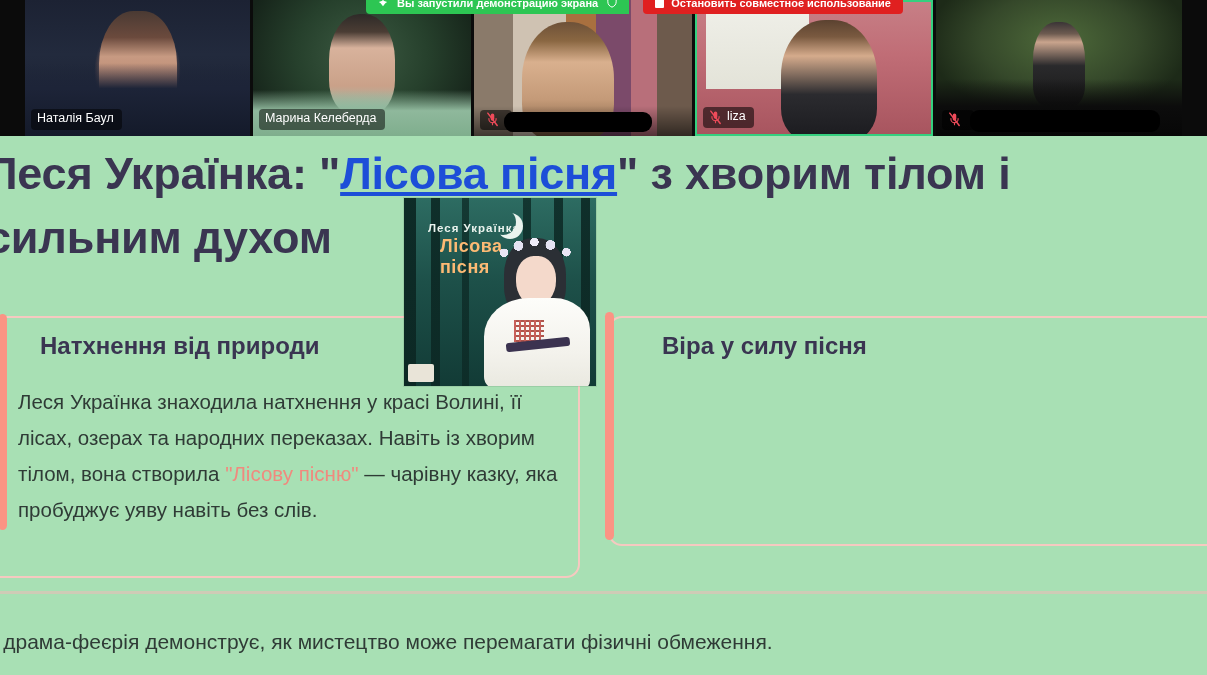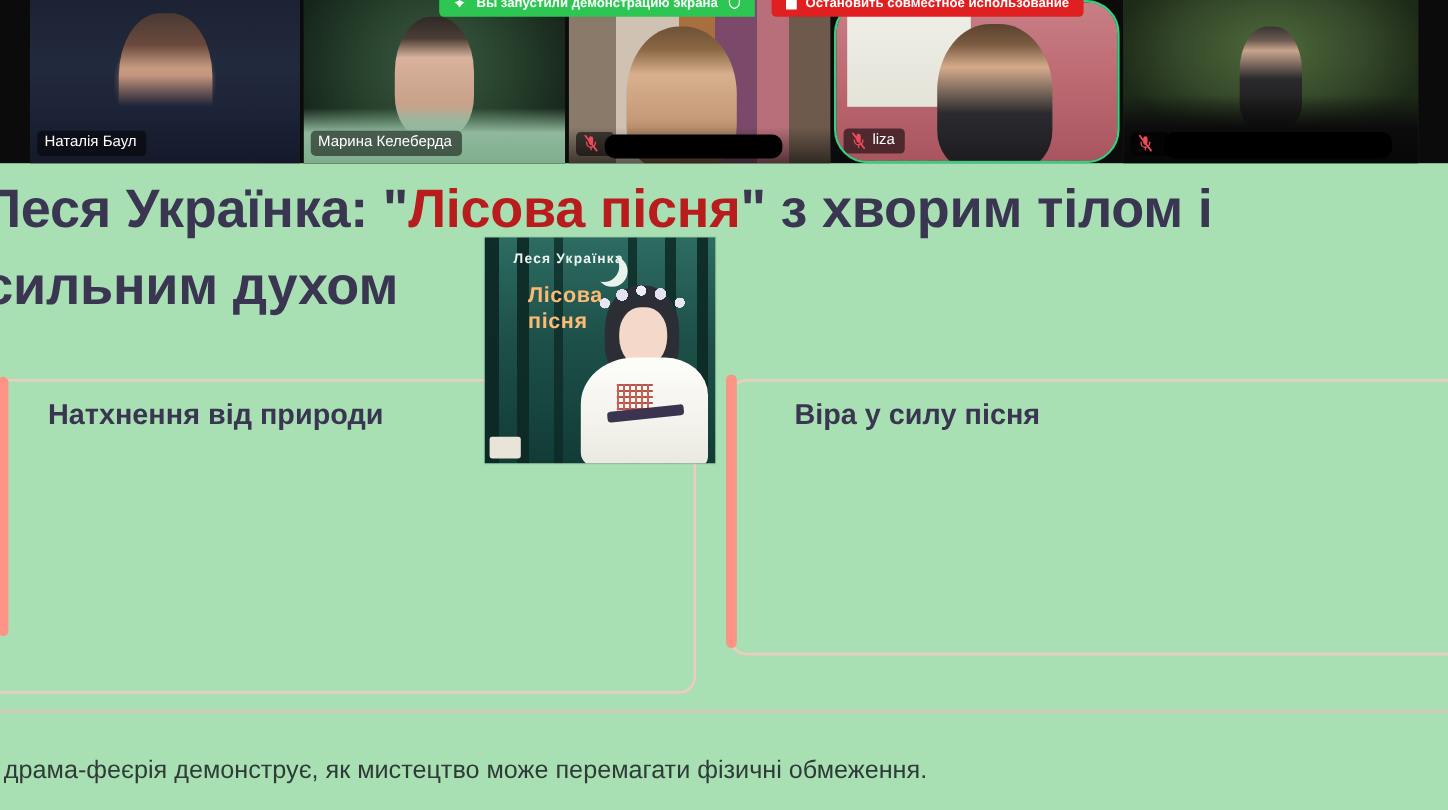--- a/index.html
+++ b/index.html
@@ -34,21 +34,21 @@
   .tile {
     position: absolute;
     top: 0;
     height: 136px;
     overflow: hidden;
     background: #121212;
   }
   .tile-1 { left: 25px;   width: 225px; }
   .tile-2 { left: 253px;  width: 218px; }
   .tile-3 { left: 474px;  width: 218px; }
-  .tile-4 { left: 695px;  width: 238px; border-radius: 28px; }
+  .tile-4 { left: 695px;  width: 238px; }
   .tile-5 { left: 936px;  width: 246px; }
 
   .tile.active {
     border: 2px solid #35d07f;
   }
 
   
   .vid { position: absolute; inset: 0; }
 
   .vid-1 {
@@ -258,21 +258,21 @@
     top: 6px;
     left: -14px;
     width: 1230px;
     font-size: 45px;
     font-weight: 700;
     line-height: 1.42;
     letter-spacing: -0.2px;
     color: #3a3551;
     white-space: nowrap;
   }
-  .title-accent { color: #b91c1c; }
+  .title-accent { color: #1d4ed8; text-decoration: underline; }
   .title-line2 { display: block; }
 
   
   .book-cover {
     position: absolute;
     left: 404px;
     top: 62px;
     width: 192px;
     height: 188px;
     overflow: hidden;
@@ -301,21 +301,21 @@
   .book-moon {
     position: absolute;
     left: 86px; top: 11px;
     width: 26px; height: 26px;
     border-radius: 50%;
     box-shadow: 7px 4px 0 0 #e9f3ee;
     background: transparent;
   }
   .book-author {
     position: absolute;
-    left: 24px; top: 12px;
+    left: 24px; top: 24px;
     color: #eaf3ee;
     font-size: 11.5px;
     letter-spacing: 1px;
     font-weight: 600;
   }
   .book-title {
     position: absolute;
     left: 36px; top: 38px;
     color: #fdba74;
     font-size: 18px;
@@ -483,20 +483,21 @@
         <div class="girl-dress"></div>
         <div class="girl-embroidery"></div>
         <div class="girl-sash"></div>
       </div>
       <div class="book-badge"></div>
     </div>
 
     <div class="card card-left"></div>
     <div class="accent-bar accent-left"></div>
     <h2 class="card-heading heading-left">Натхнення від природи</h2>
+    <p class="card-body body-left"><span>Леся Українка знаходила натхнення у красі Волині, її лісах, озерах та народних переказах. Навіть із хворим тілом, вона створила </span><span class="highlight">"Лісову пісню"</span><span> — чарівну казку, яка пробуджує уяву навіть без слів.</span></p>
 
     <div class="card card-right"></div>
     <div class="accent-bar accent-right"></div>
     <h2 class="card-heading heading-right">Віра у силу пісня</h2>
 
     <div class="footer-rule"></div>
     <p class="footer-text">я драма-феєрія демонструє, як мистецтво може перемагати фізичні обмеження.</p>
   </div>
 
   <div class="video-strip">

